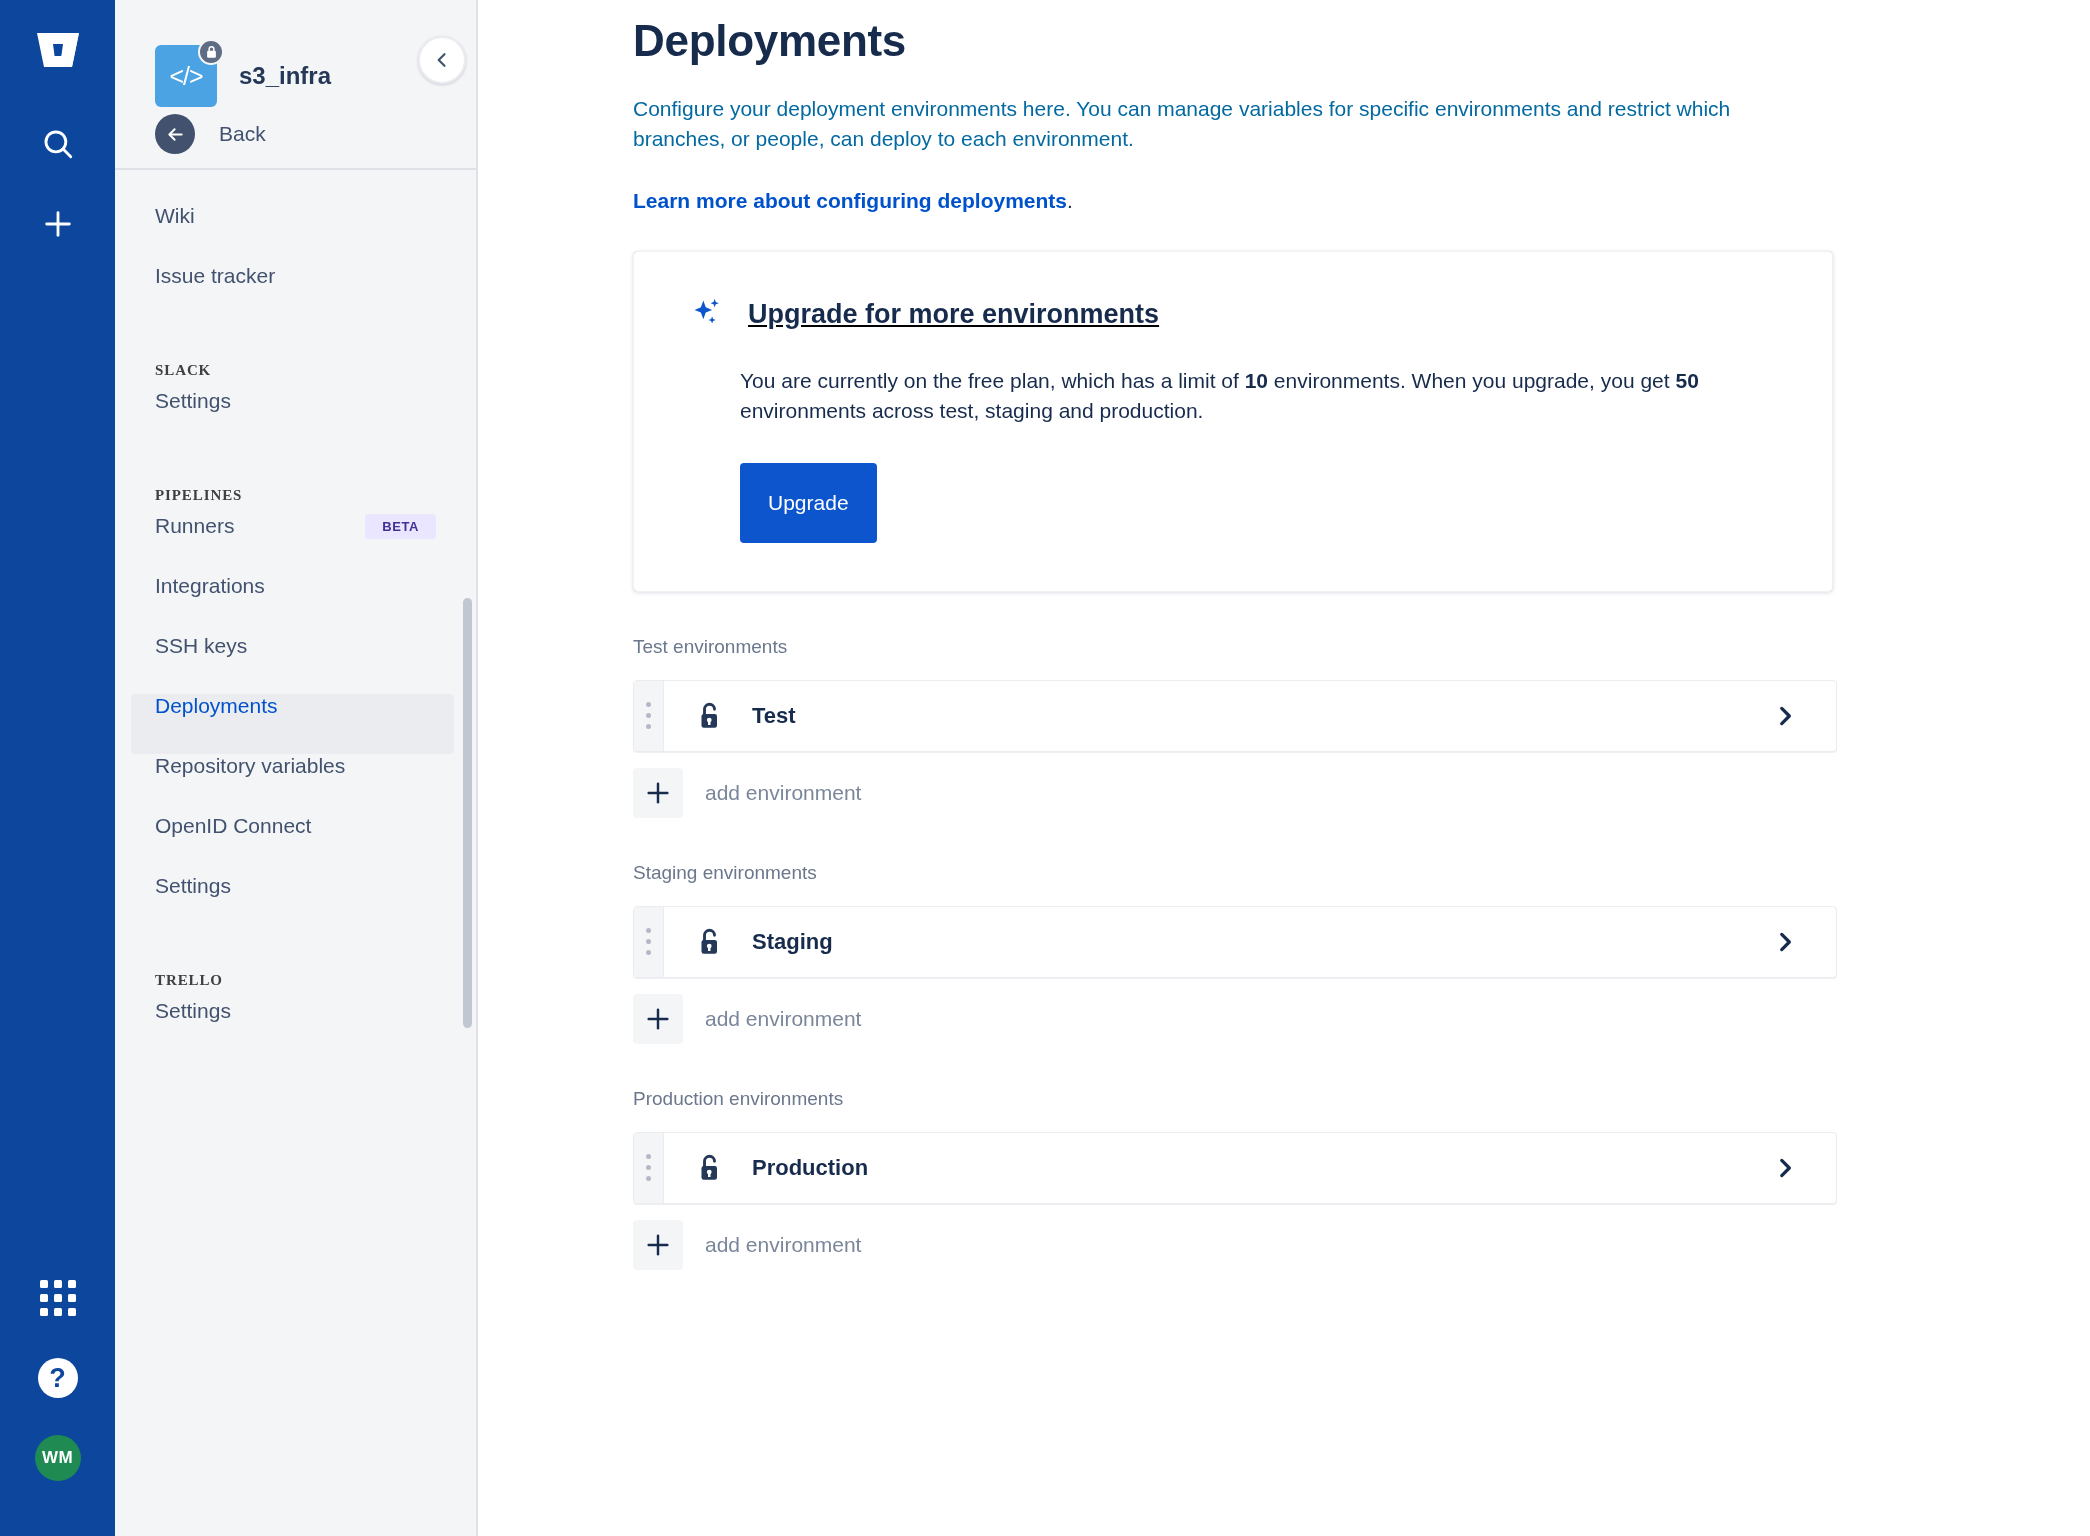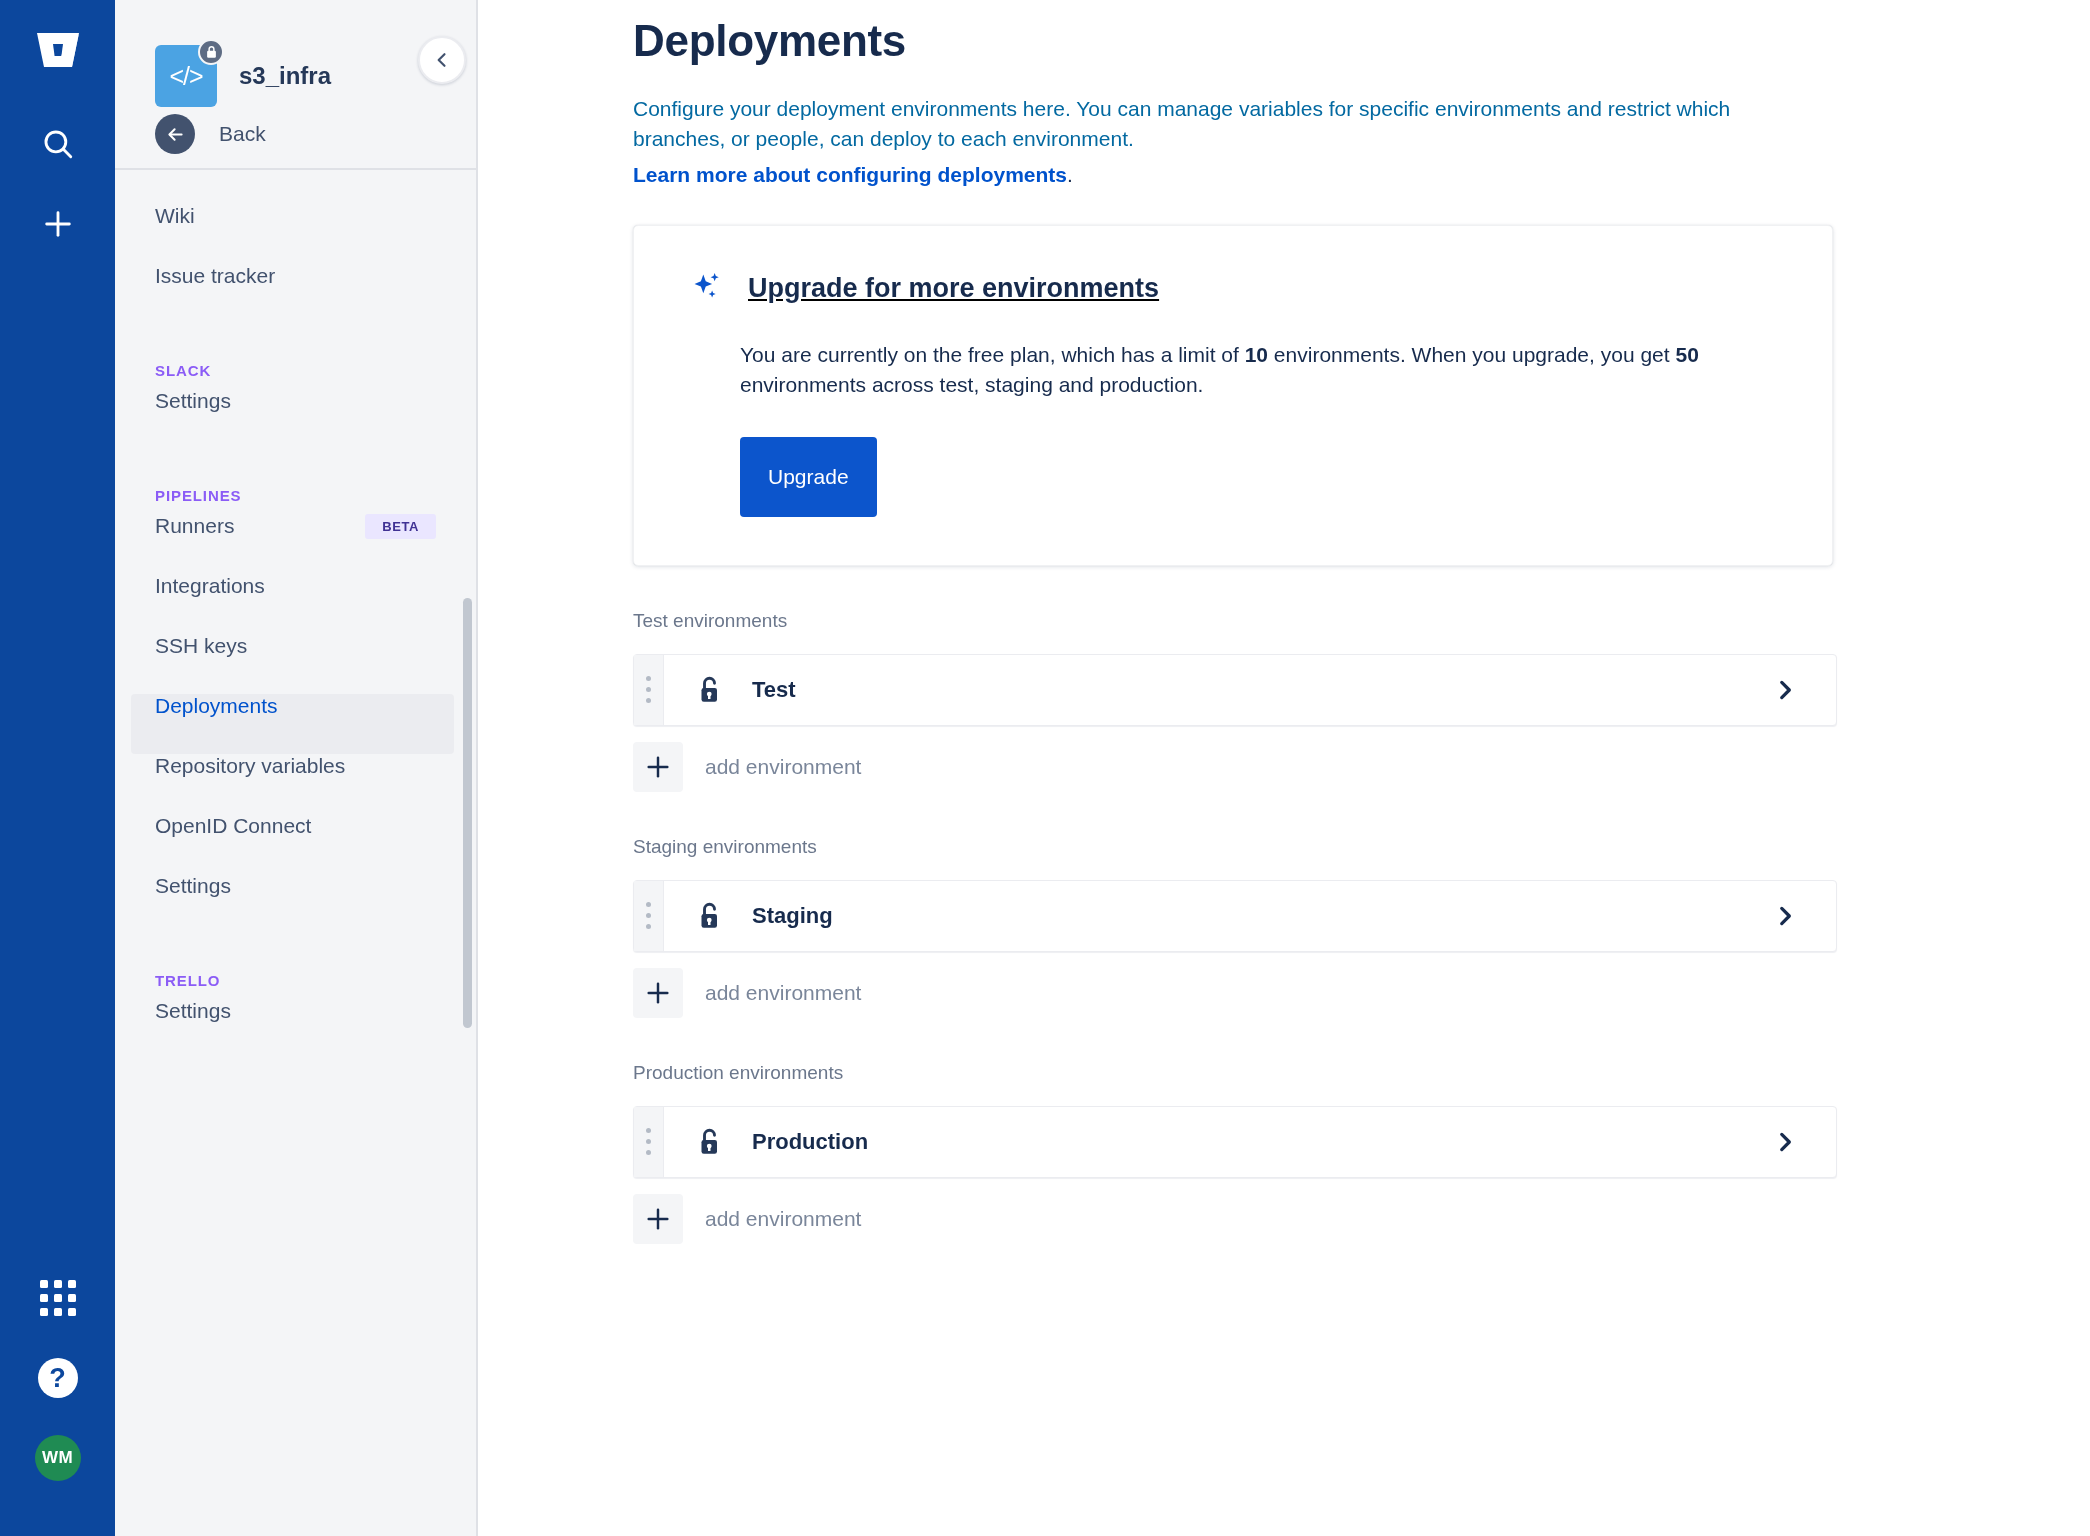--- a/index.html
+++ b/index.html
@@ -99,22 +99,22 @@
   .nav-item {
     display: flex; align-items: flex-start; justify-content: space-between;
     height: 60px; margin: 0 24px 0 16px;
     padding: 0 18px 0 24px;
     border-radius: 4px; cursor: pointer;
     font-size: 21px; color: #42526E;
   }
   .nav-item.clipped { margin-top: -26px; }
   .nav-item.selected { background: #EBECF0; color: #0052CC; font-weight: 400; }
   .nav-section {
-    font-size: 15px; font-weight: bold; color: #8b5cf6;
-    letter-spacing: .9px; padding: 38px 0 10px 40px;
+    font-size: 15px; font-weight: bold; color: #404040;
+    letter-spacing: .9px; padding: 38px 0 10px 40px; font-family: Liberation Serif, serif;
   }
   .beta-badge {
     background: #EAE6FF; color: #403294;
     font-size: 13px; font-weight: bold; letter-spacing: .6px;
     padding: 5px 17px; border-radius: 3px;
   }
   .scrollbar-track {
     position: absolute; right: 6px; top: 430px;
     width: 9px; height: 430px;
     background: #C1C7D0; border-radius: 5px;
@@ -139,21 +139,21 @@
   }
   .page-title {
     font-size: 44px; font-weight: bold; color: #172B4D;
     margin-top: 16px; letter-spacing: -.3px;
   }
   .page-desc {
     font-size: 21px; color: #0369a1; line-height: 1.45;
     margin-top: 28px; max-width: 1130px;
   }
   .learn-link {
-    display: inline-block; margin-top: 8px;
+    display: inline-block; margin-top: 34px;
     font-size: 21px; color: #0052CC; font-weight: bold;
     text-decoration: none; cursor: pointer;
   }
   .learn-link .period { color: #172B4D; font-weight: normal; }
 
   .upgrade-card {
     margin-top: 38px; width: 1200px;
     background: #ffffff; border: 1px solid #F0F1F3;
     border-radius: 5px;
     box-shadow: 0 1px 4px rgba(9,30,66,.13), 0 0 1px rgba(9,30,66,.13);

